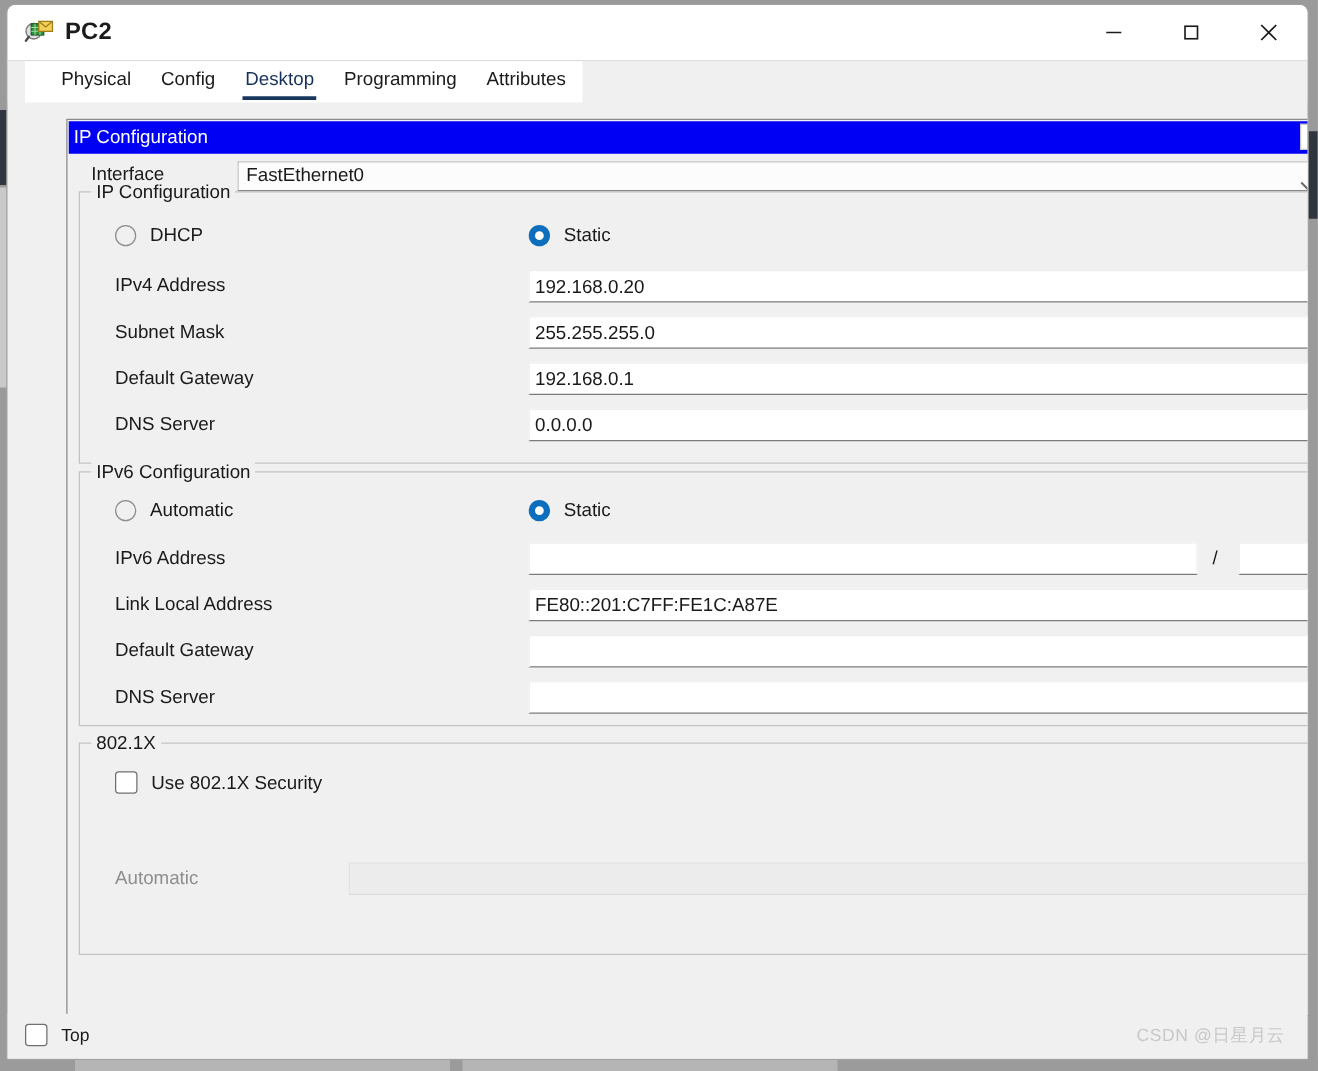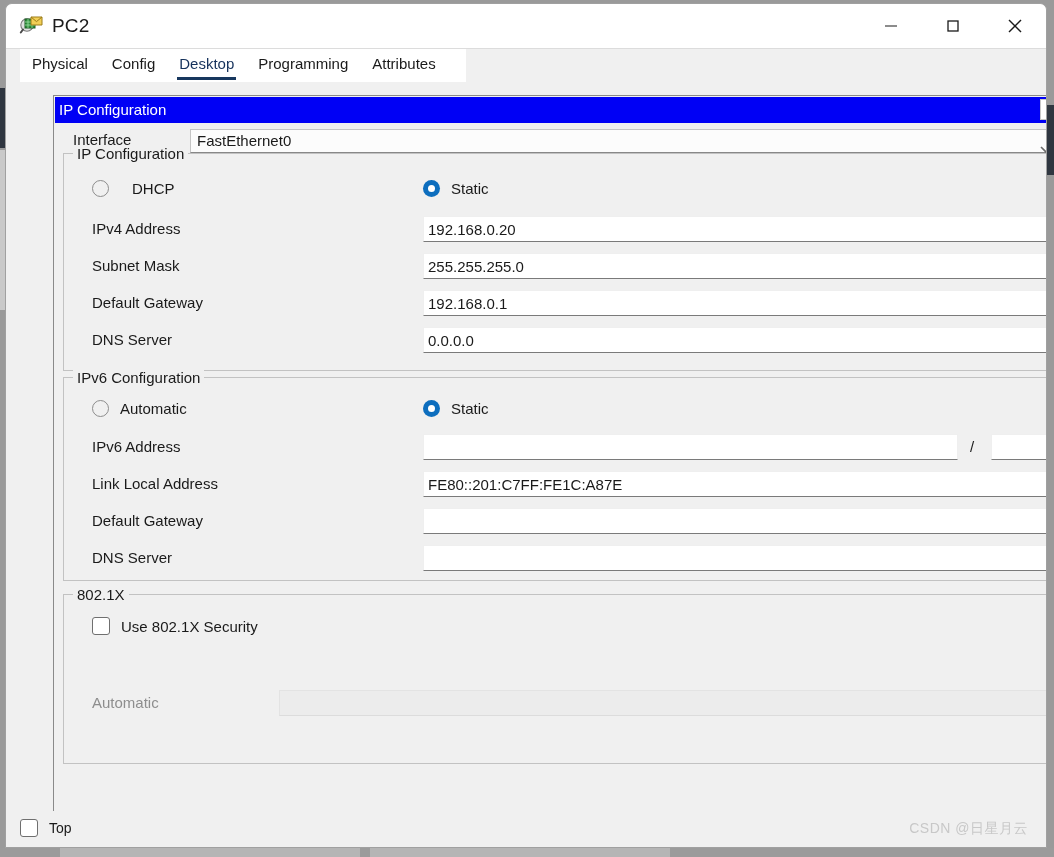--- a/index.html
+++ b/index.html
@@ -53,20 +53,21 @@
   }
 
   .titlebar {
     position: relative;
     height: 44px;
     background: #ffffff;
     border-radius: 6px 6px 0 0;
     display: flex;
     align-items: center;
     border-bottom: 1px solid #dcdcdc;
+    font-weight: bold;
   }
   .title-icon {
     margin-left: 13px;
     width: 24px; height: 24px;
     position: relative;
     flex: none;
   }
   .title-text {
     margin-left: 9px;
     font-size: 19px;
@@ -82,21 +83,21 @@
     width: 62px; height: 44px;
     display: flex; align-items: center; justify-content: center;
     cursor: default;
   }
 
   
   .tabstrip {
     position: relative;
     height: 33px;
     background: #f0f0f0;
-    padding-left: 14px;
+    padding-left: 31px;
     display: flex;
     align-items: flex-end;
   }
   .tab-bg {
     position: absolute;
     left: 14px; top: 0;
     width: 446px; height: 33px;
     background: #ffffff;
   }
   .tab {
@@ -393,21 +394,21 @@
             <polyline points="1,1 6.5,6.5 12,1" fill="none" stroke="#6b6b6b" stroke-width="1.6"></polyline>
           </svg>
         </span>
       </div>
     </div>
 
     <div class="group" id="group-ipv4">
       <div class="group-title">IP Configuration</div>
 
       <div class="radio-row" style="top:26px;">
-        <div class="radio" style="left:28px;gap:12px;">
+        <div class="radio" style="left:28px;">
           <span class="dot"></span>
           <span class="rlabel">DHCP</span>
         </div>
         <div class="radio checked" style="left:359px;">
           <span class="dot"></span>
           <span class="rlabel">Static</span>
         </div>
       </div>
 
       <div class="field-row" style="top:62px;">

